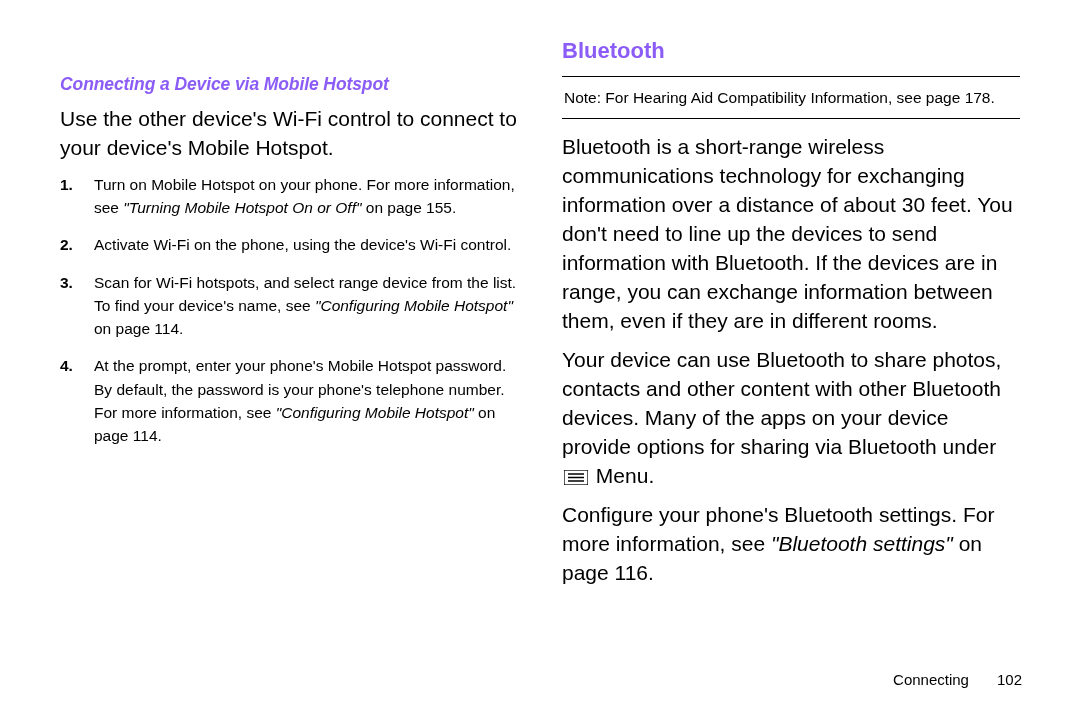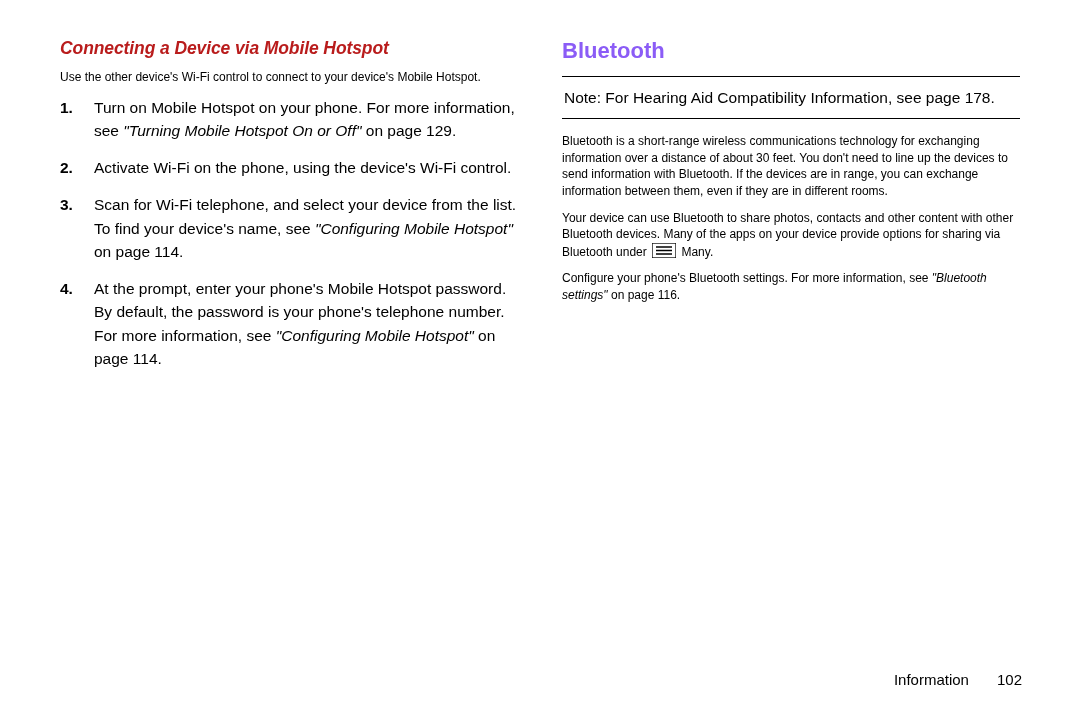--- a/index.html
+++ b/index.html
@@ -13,35 +13,36 @@
     padding: 38px 50px 30px 50px;
     position: relative;
   }
   .col {
     width: 50%;
     padding: 0 10px;
   }
   .col-left { padding-right: 22px; }
   .col-right { padding-left: 22px; }
   .sub-h {
-    color: #b91c1c;
+    color: #8b5cf6;
     font-style: italic;
     font-weight: 700;
     font-size: 17.5px;
     margin-bottom: 10px;
     letter-spacing: -0.1px;
+    margin-top: 36px;
   }
   .sec-h {
     color: #8b5cf6;
     font-weight: 700;
     font-size: 22px;
     margin-bottom: 12px;
   }
   .body-text {
-    font-size: 12px;
+    font-size: 21px;
     line-height: 1.38;
     margin-bottom: 10px;
   }
   ol.steps {
     list-style: none;
     counter-reset: step;
     margin-left: 26px;
     margin-top: 4px;
   }
   ol.steps > li {
@@ -91,29 +92,29 @@
 </style>
 </head>
 <body>
 
 <div class="col col-left">
   <div class="sub-h">Connecting a Device via Mobile Hotspot</div>
   <div class="body-text">Use the other device's Wi-Fi control to connect to your device's Mobile Hotspot.</div>
   <ol class="steps">
     <li>
       <span class="marker">1.</span>
-      <span>Turn on Mobile Hotspot on your phone. For more information, see </span><span class="italic">"Turning Mobile Hotspot On or Off"</span><span> on page 129.</span>
+      <span>Turn on Mobile Hotspot on your phone. For more information, see </span><span class="italic">"Turning Mobile Hotspot On or Off"</span><span> on page 155.</span>
     </li>
     <li>
       <span class="marker">2.</span>
       <span>Activate Wi-Fi on the phone, using the device's Wi-Fi control.</span>
     </li>
     <li>
       <span class="marker">3.</span>
-      <span>Scan for Wi-Fi telephone, and select your device from the list. To find your device's name, see </span><span class="italic">"Configuring Mobile Hotspot"</span><span> on page 114.</span>
+      <span>Scan for Wi-Fi hotspots, and select range device from the list. To find your device's name, see </span><span class="italic">"Configuring Mobile Hotspot"</span><span> on page 114.</span>
     </li>
     <li>
       <span class="marker">4.</span>
       <span>At the prompt, enter your phone's Mobile Hotspot password. By default, the password is your phone's telephone number. For more information, see </span><span class="italic">"Configuring Mobile Hotspot"</span><span> on page 114.</span>
     </li>
   </ol>
 </div>
 
 <div class="col col-right">
   <div class="sec-h">Bluetooth</div>
@@ -125,25 +126,25 @@
   </div>
 
   <div class="body-text">Bluetooth is a short-range wireless communications technology for exchanging information over a distance of about 30 feet. You don't need to line up the devices to send information with Bluetooth. If the devices are in range, you can exchange information between them, even if they are in different rooms.</div>
 
   <div class="body-text">
     <span>Your device can use Bluetooth to share photos, contacts and other content with other Bluetooth devices. Many of the apps on your device provide options for sharing via Bluetooth under </span><span class="menu-icon"><svg width="24" height="15" viewBox="0 0 24 15">
           <rect x="0" y="0" width="24" height="15" fill="none" stroke="#000" stroke-width="1.3"></rect>
           <line x1="4" y1="4" x2="20" y2="4" stroke="#000" stroke-width="1.5"></line>
           <line x1="4" y1="7.5" x2="20" y2="7.5" stroke="#000" stroke-width="1.5"></line>
           <line x1="4" y1="11" x2="20" y2="11" stroke="#000" stroke-width="1.5"></line>
-        </svg></span> <span class="bold">Many</span><span>.</span>
+        </svg></span> <span class="bold">Menu</span><span>.</span>
   </div>
 
 
   <div class="body-text">
     <span>Configure your phone's Bluetooth settings. For more information, see </span><span class="italic">"Bluetooth settings"</span><span> on page 116.</span>
   </div>
 
 </div>
 
 <div class="footer">
-  <span>Information</span><span class="gap"></span><span>102</span>
+  <span>Connecting</span><span class="gap"></span><span>102</span>
 </div>
 
 </body></html>

